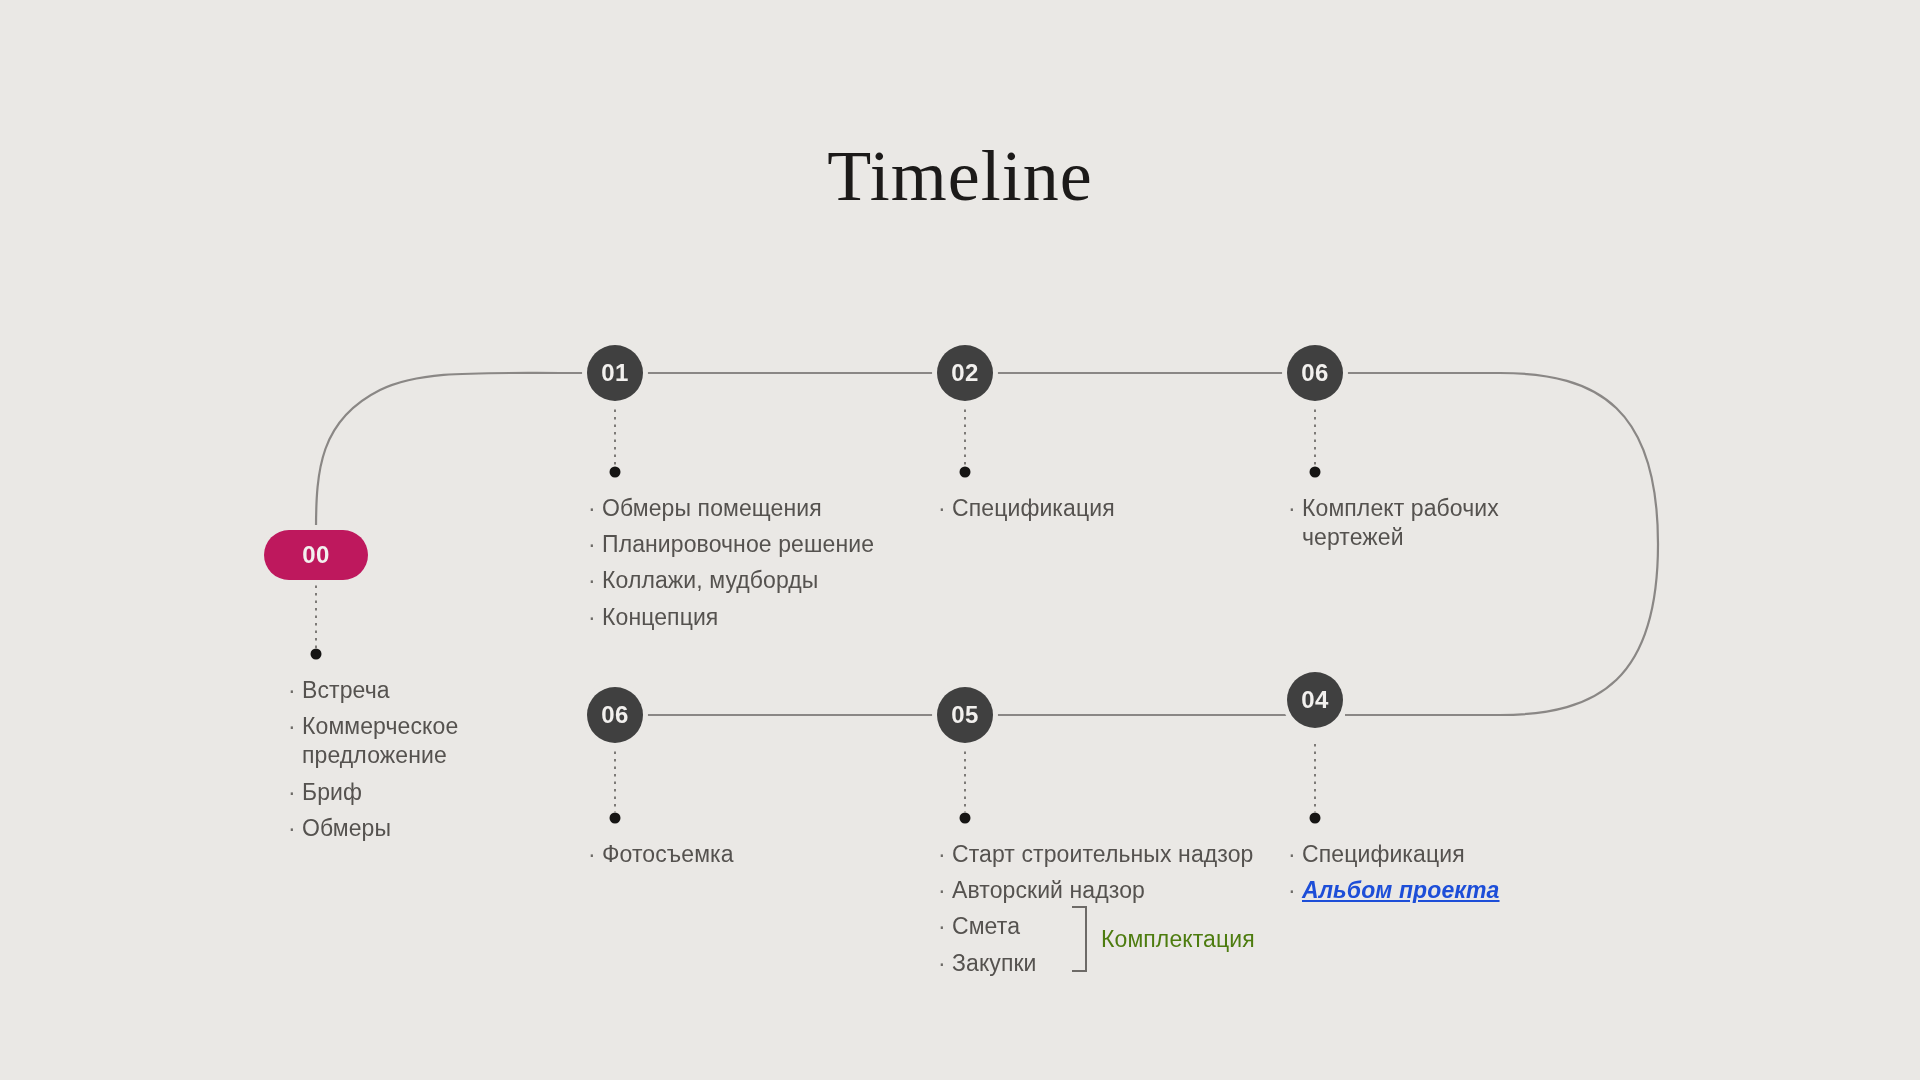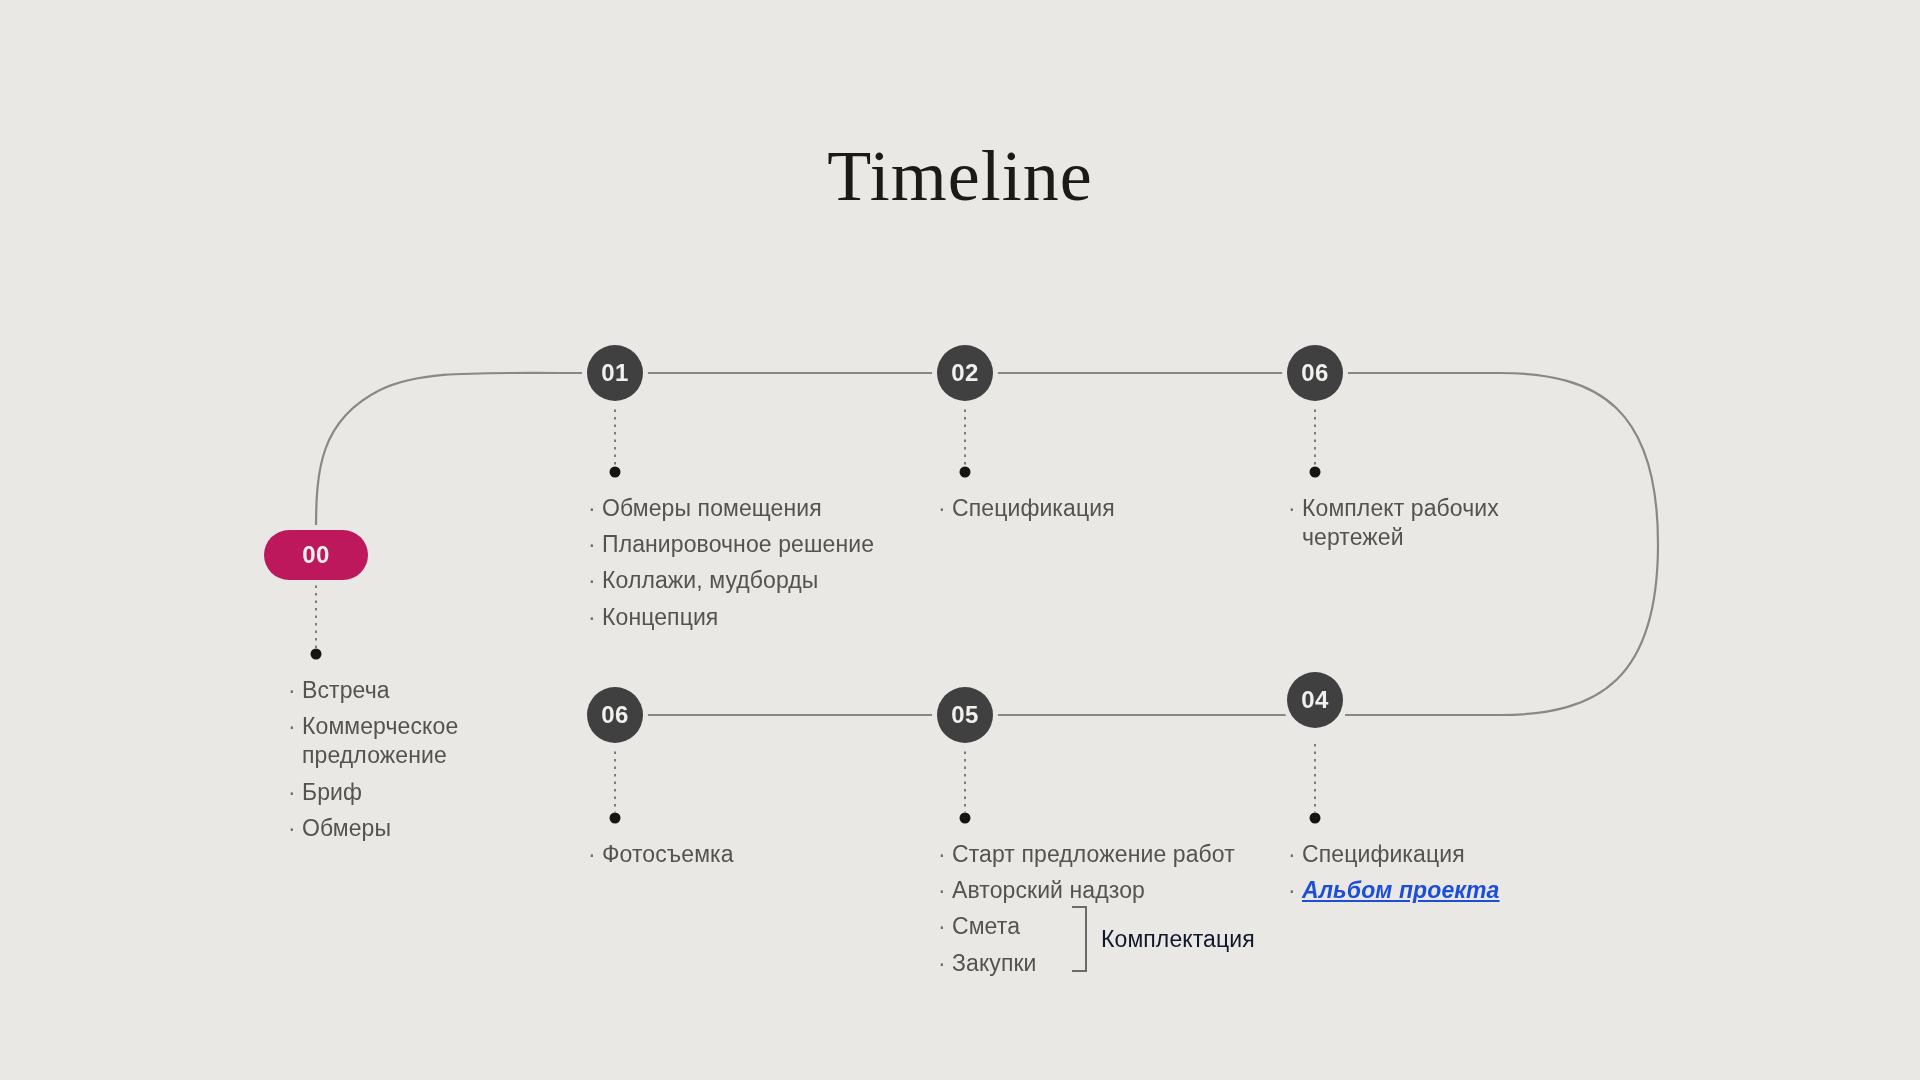--- a/index.html
+++ b/index.html
@@ -109,21 +109,21 @@
   }
   .group-bracket {
     width: 13px;
     height: 62px;
     border-top: 2px solid #6d6a67;
     border-right: 2px solid #6d6a67;
     border-bottom: 2px solid #6d6a67;
     margin-right: 14px;
   }
   .group-label {
-    color: #0f172a;
+    color: #4d7c0f;
     font-size: 23px;
     letter-spacing: 0.1px;
     white-space: nowrap;
   }
 </style>
 </head>
 <body>
 
 <div id="stage">
 
@@ -244,21 +244,21 @@
     </div>
     <div class="list-row">
       <span class="list-bullet">·</span>
       <span class="list-text strong">Альбом проекта</span>
     </div>
   </div>
 
   <div class="item-list" style="left:938px; top:840px; width:320px;">
     <div class="list-row">
       <span class="list-bullet">·</span>
-      <span class="list-text">Старт предложение работ</span>
+      <span class="list-text">Старт строительных надзор</span>
     </div>
     <div class="list-row">
       <span class="list-bullet">·</span>
       <span class="list-text">Авторский надзор</span>
     </div>
     <div class="list-row">
       <span class="list-bullet">·</span>
       <span class="list-text">Смета</span>
     </div>
     <div class="list-row">

